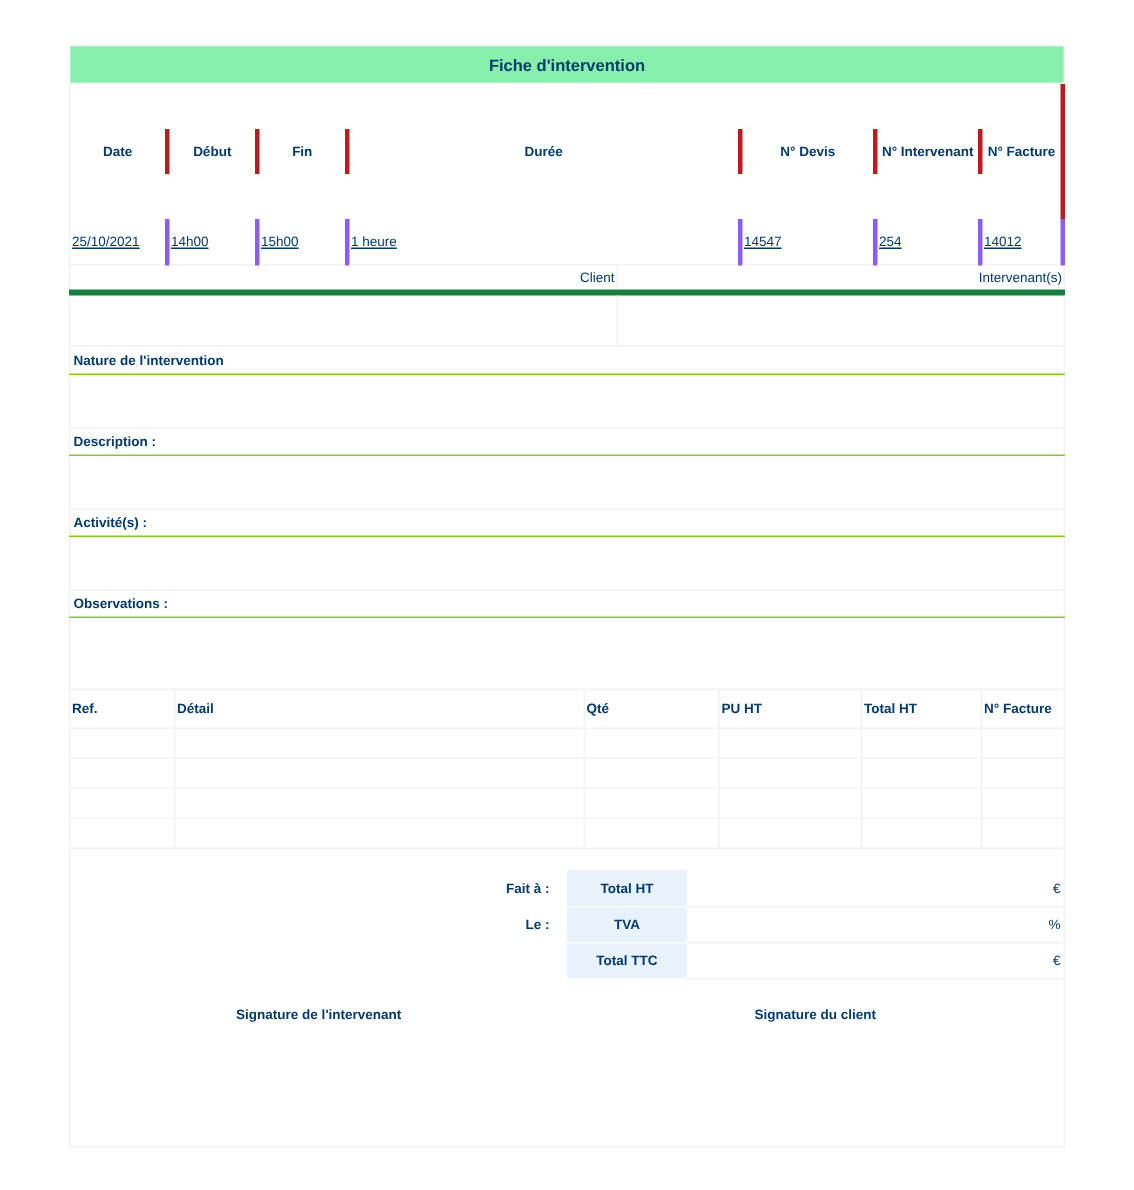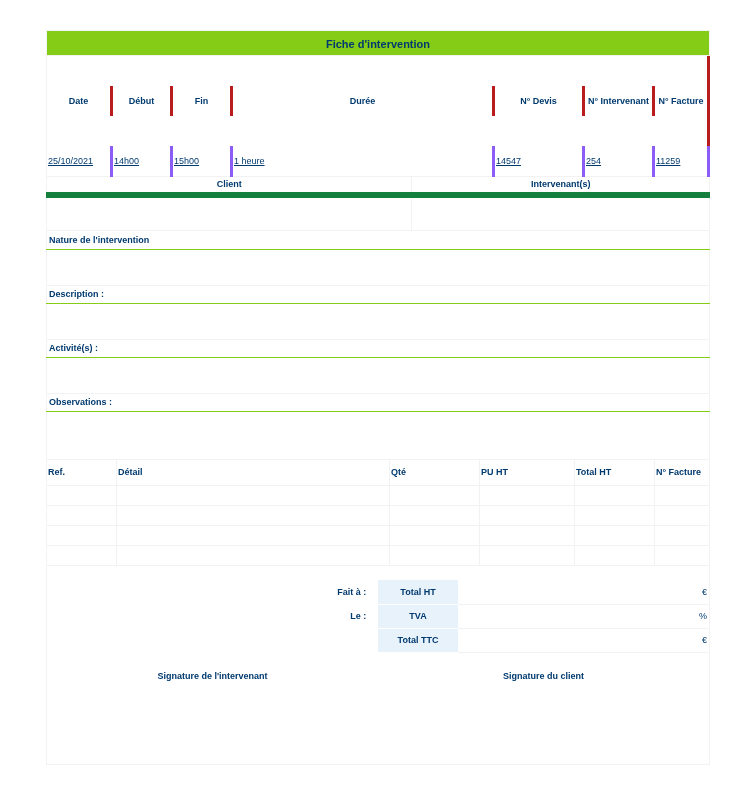--- a/index.html
+++ b/index.html
@@ -6,21 +6,21 @@
   body {
     margin: 0;
     padding: 30px 46px 30px 46px;
     font-family: Arial, Helvetica, sans-serif;
     font-size: 9px;
     color: #003a6f;
     width: 756px;
     background: #fff;
   }
   .title-bar {
-    background: #84cc16;
+    background: #86efac;
     height: 26px;
     line-height: 26px;
     text-align: center;
     font-weight: bold;
     font-size: 11px;
     border: 1px solid #f2f2f2;
   }
   table { border-collapse: collapse; width: 100%; }
   th, td { font-size: 9px; }
   .hdr th {
@@ -31,26 +31,26 @@
   }
   .hdr td {
     height: 30px;
     text-align: left;
     border-right: 3px solid #8b5cf6;
     border-bottom: 1px solid #f2f2f2;
     text-decoration: underline;
   }
   .sep { height: 14px; border: none !important; }
   .halfrow th {
-    text-align: center;
+    text-align: right;
     padding-left: 2px;
     height: 18px;
     border-right: 1px solid #f2f2f2;
-    border-bottom: 6px solid #15803d;
-    font-weight: bold;
+    border-bottom: 4px solid #15803d;
+    font-weight: normal;
   }
   .halfrow td.body {
     height: 36px;
     border-right: 1px solid #f2f2f2;
     border-bottom: 1px solid #f2f2f2;
   }
   .section-label {
     text-align: left;
     padding-left: 2px;
     height: 18px;
@@ -115,21 +115,21 @@
   <tr class="sep">
         <th colspan="7"></th>
       </tr>
   <tr>
     <td>25/10/2021</td>
     <td>14h00</td>
     <td>15h00</td>
     <td>1 heure</td>
     <td>14547</td>
     <td>254</td>
-    <td>11259</td>
+    <td>14012</td>
   </tr>
 </tbody>
   </table>
 
 <table class="halfrow outer">
   <tbody>
       <tr>
     <th style="width:55%">Client</th>
     <th>Intervenant(s)</th>
   </tr>

